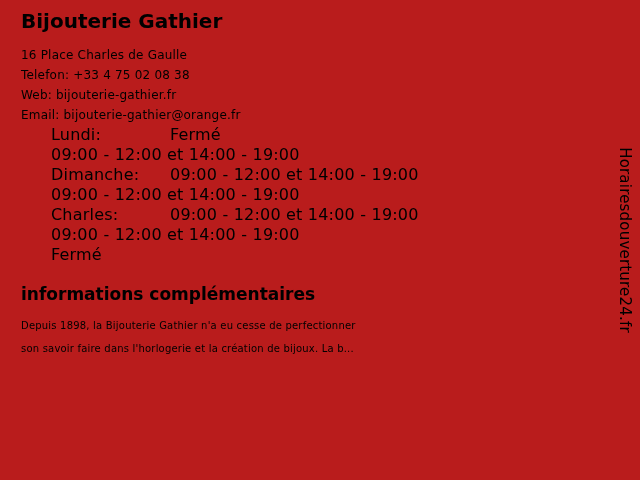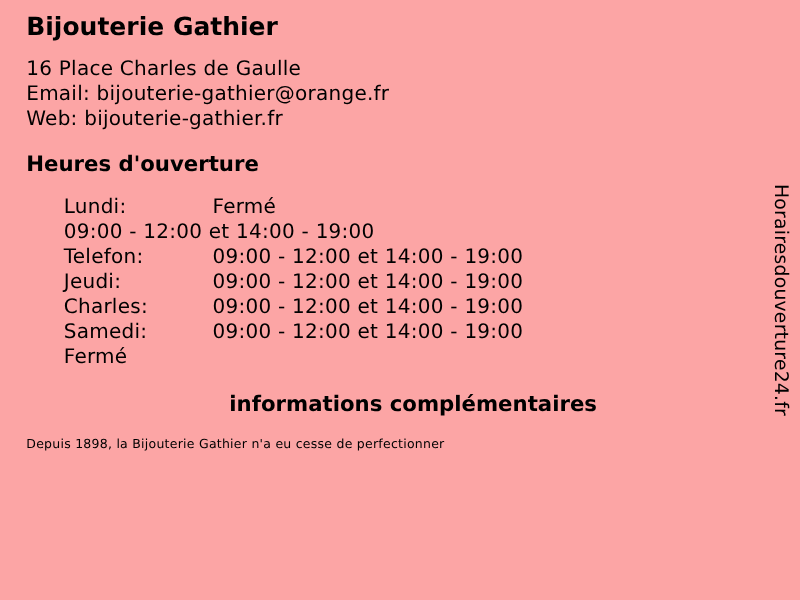--- a/index.html
+++ b/index.html
@@ -2,44 +2,44 @@
 <html><head>
 <meta charset="utf-8">
 <style>
   html, body { margin: 0; padding: 0; background: #ffffff; }
   .page {
     position: relative;
     width: 640px;
     height: 480px;
     box-sizing: border-box;
     padding: 9px 0 0 21px;
-    background: #fca5a5;
+    background: #b91c1c;
     color: #000000;
     font-family: "DejaVu Sans", "Liberation Sans", sans-serif;
     overflow: hidden;
   }
   .page-title {
     font-size: 20px;
     line-height: 24px;
     font-weight: bold;
     margin: 0 0 12px 0;
   }
   .contact-line {
-    font-size: 16px;
+    font-size: 12px;
     line-height: 20px;
     letter-spacing: 0.2px;
     white-space: nowrap;
   }
   .section-heading {
     font-size: 17px;
     line-height: 20px;
     font-weight: bold;
     margin: 17px 0 13px 0;
   }
-  .section-heading.info { margin: 19px 0 10px 0; text-align: center; }
+  .section-heading.info { margin: 19px 0 10px 0; }
   .hours-row {
     display: flex;
     font-size: 16px;
     line-height: 20px;
     letter-spacing: 0.2px;
     margin-left: 30px;
   }
   .day-label { width: 119px; flex: 0 0 119px; }
   .day-hours { white-space: nowrap; }
   .info-line {
@@ -63,56 +63,55 @@
 </style>
 </head>
 <body>
 
 <div class="page">
 
   <h1 class="page-title">Bijouterie Gathier</h1>
 
   <div>
     <div class="contact-line">16 Place Charles de Gaulle</div>
+    <div class="contact-line">Telefon: +33 4 75 02 08 38</div>
+    <div class="contact-line">Web: bijouterie-gathier.fr</div>
     <div class="contact-line">Email: bijouterie-gathier@orange.fr</div>
-    <div class="contact-line">Web: bijouterie-gathier.fr</div>
   </div>
 
-  <h2 class="section-heading">Heures d'ouverture</h2>
 
   <div>
     <div class="hours-row">
       <span class="day-label">Lundi:</span>
       <span class="day-hours">Fermé</span>
     </div>
     <div class="hours-row">
       <span class="day-hours">09:00 - 12:00 et 14:00 - 19:00</span>
     </div>
     <div class="hours-row">
-      <span class="day-label">Telefon:</span>
+      <span class="day-label">Dimanche:</span>
       <span class="day-hours">09:00 - 12:00 et 14:00 - 19:00</span>
     </div>
     <div class="hours-row">
-      <span class="day-label">Jeudi:</span>
       <span class="day-hours">09:00 - 12:00 et 14:00 - 19:00</span>
     </div>
     <div class="hours-row">
       <span class="day-label">Charles:</span>
       <span class="day-hours">09:00 - 12:00 et 14:00 - 19:00</span>
     </div>
     <div class="hours-row">
-      <span class="day-label">Samedi:</span>
       <span class="day-hours">09:00 - 12:00 et 14:00 - 19:00</span>
     </div>
     <div class="hours-row">
       <span class="day-hours">Fermé</span>
     </div>
   </div>
 
   <h2 class="section-heading info">informations complémentaires</h2>
 
   <div>
     <div class="info-line">Depuis 1898, la Bijouterie Gathier n'a eu cesse de perfectionner</div>
+    <div class="info-line">son savoir faire dans l'horlogerie et la création de bijoux. La b...</div>
   </div>
 
   <a href="#" class="watermark">Horairesdouverture24.fr</a>
 
 </div>
 
 </body></html>

